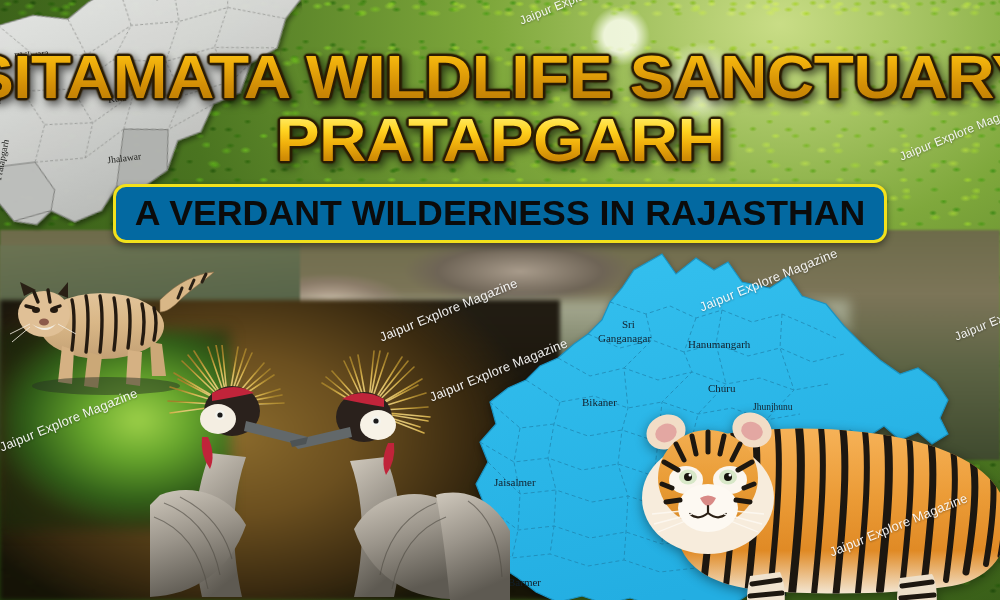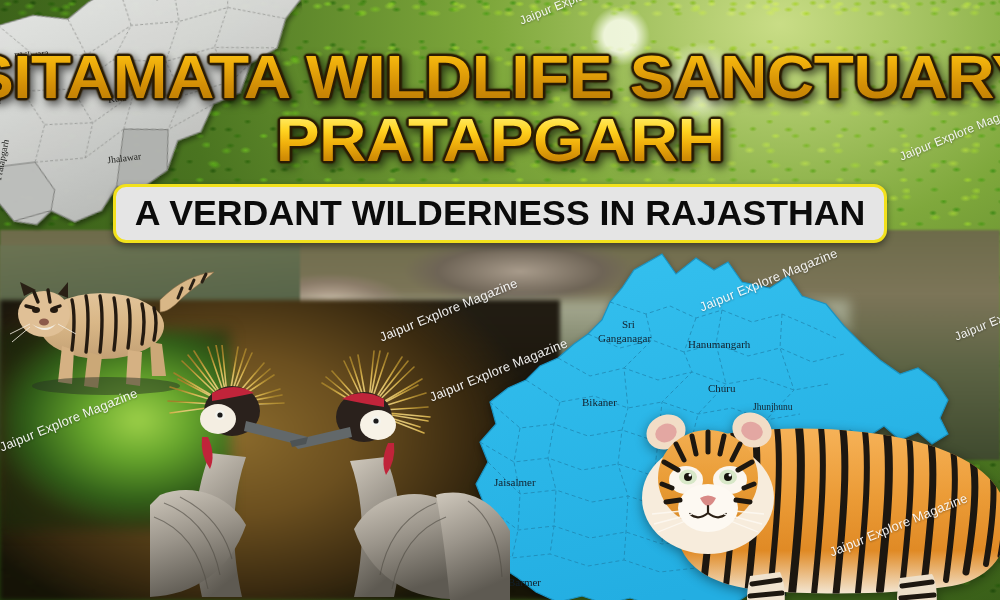--- a/index.html
+++ b/index.html
@@ -164,21 +164,21 @@
       drop-shadow(3px 4px 4px rgba(0,0,0,.6));
     margin:0;
     white-space:nowrap;
   }
   .title-line1{padding-top:48px;}
   .title-line2{padding-top:4px;}
 
   .subtitle-wrap{
     margin:14px auto 0;
     display:inline-block;
-    background:#e5e5e5;
+    background:#0369a1;
     border:3px solid #f2e11c;
     border-radius:13px;
     padding:8px 26px 10px;
     box-shadow:0 3px 7px rgba(0,0,0,.45);
   }
   .subtitle{
     font-family:"Liberation Sans Narrow","Liberation Sans",sans-serif;
     font-weight:700;
     font-size:35px;
     line-height:1;

